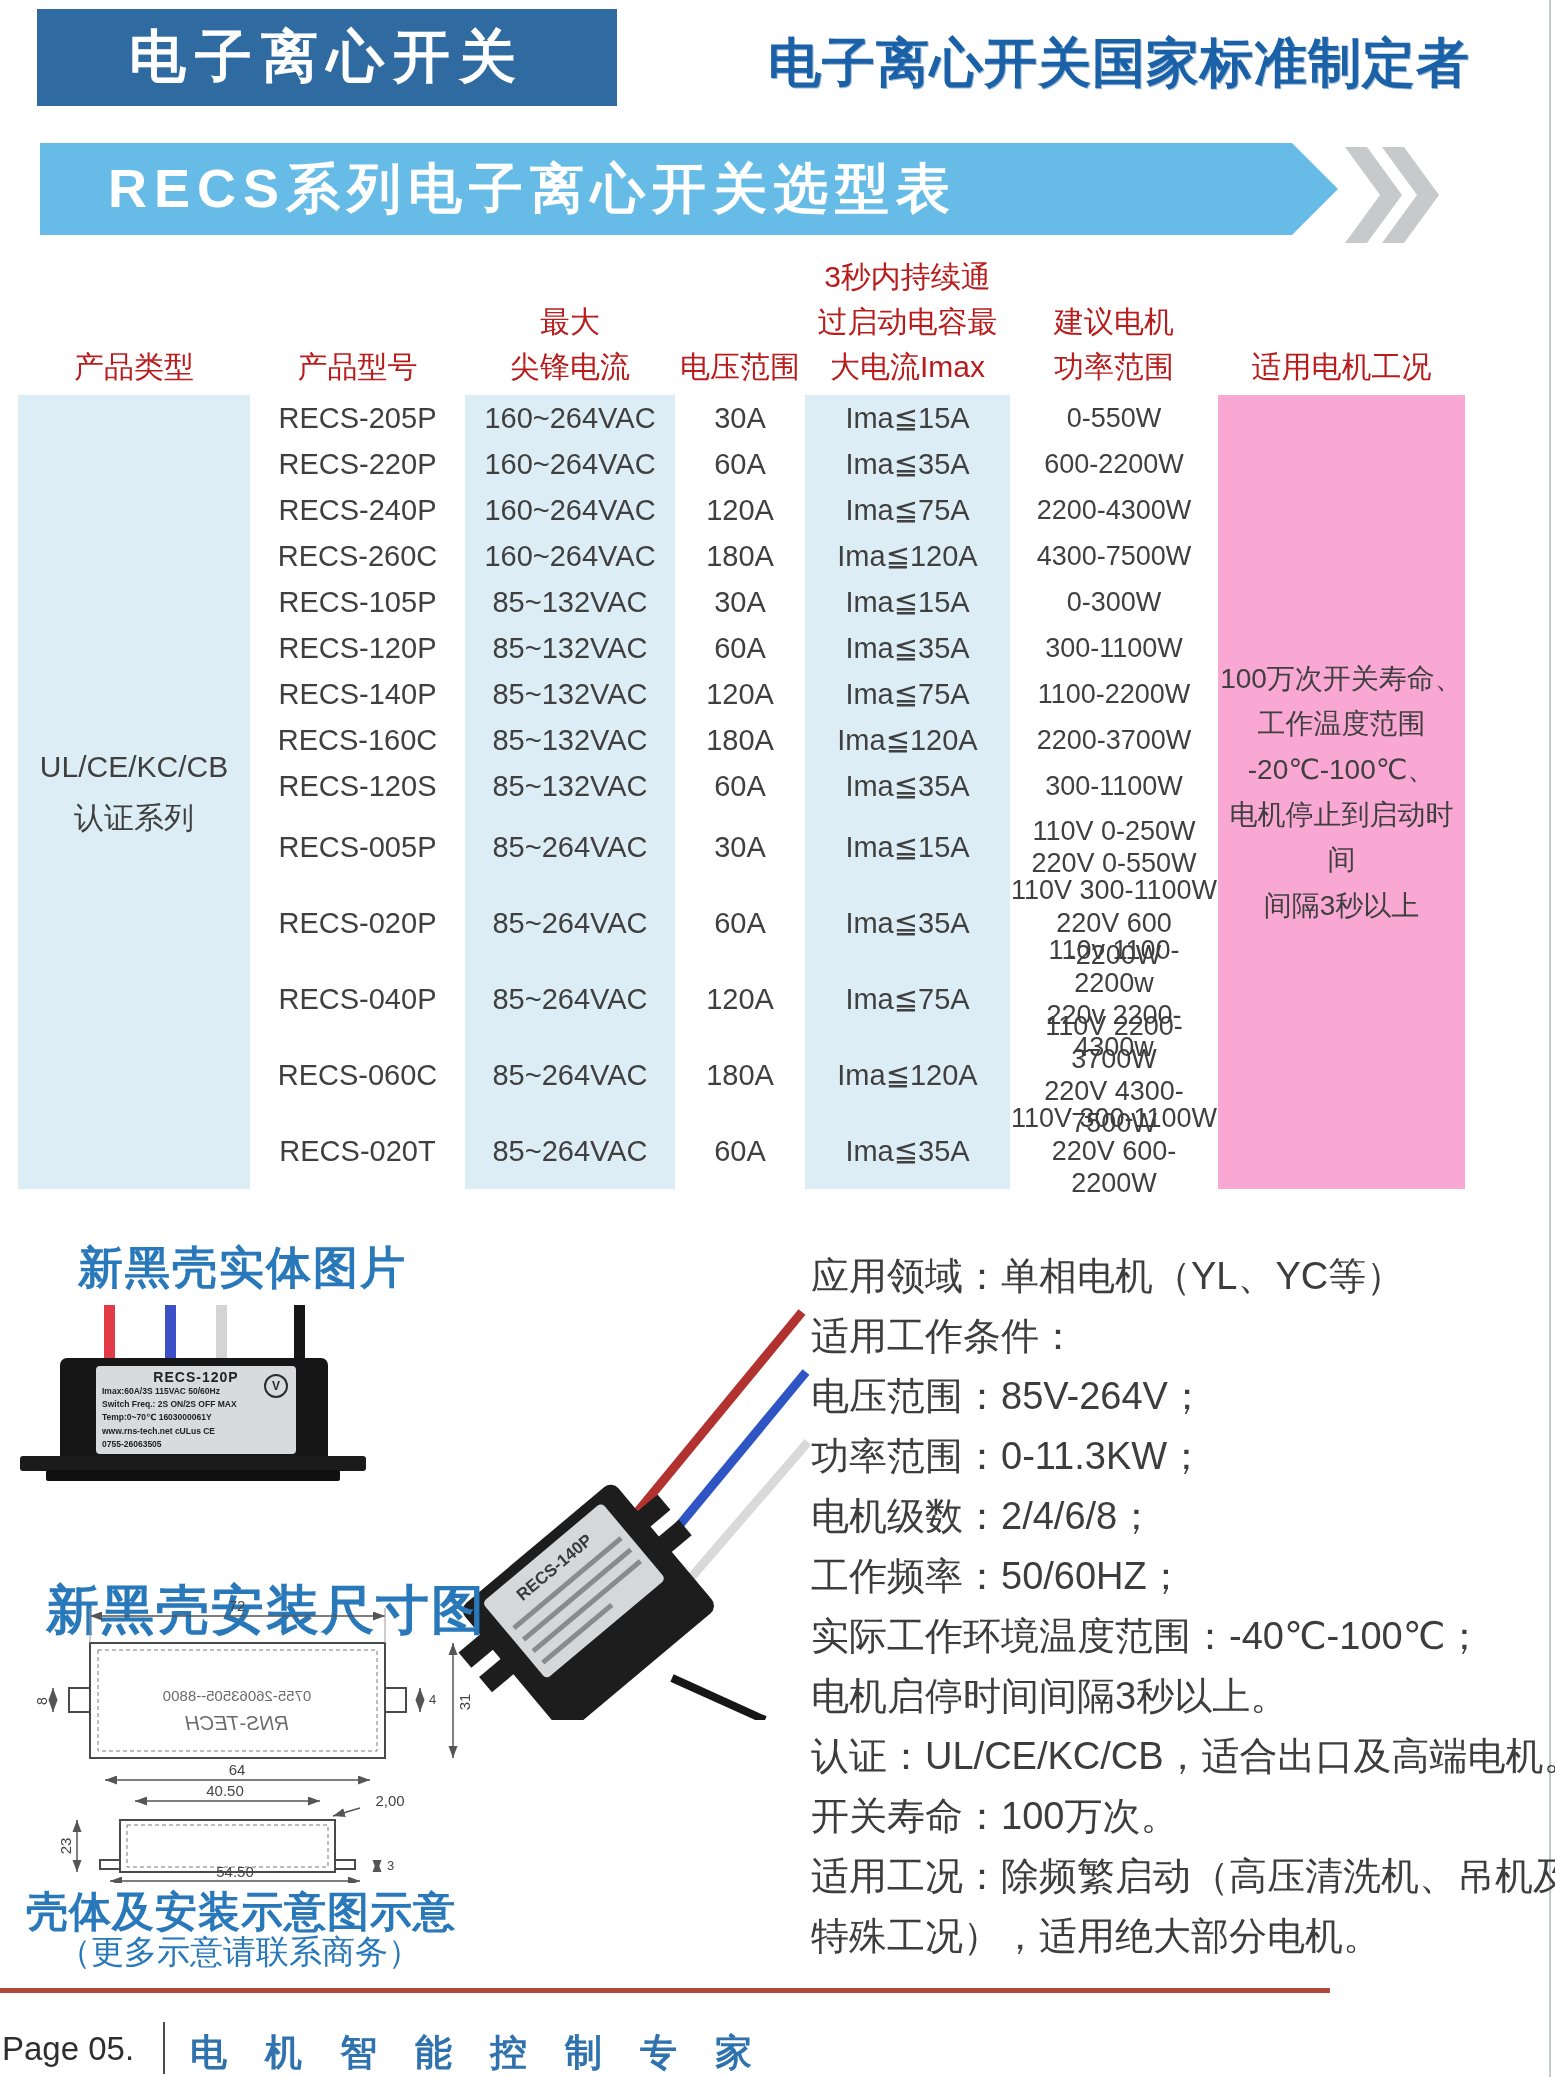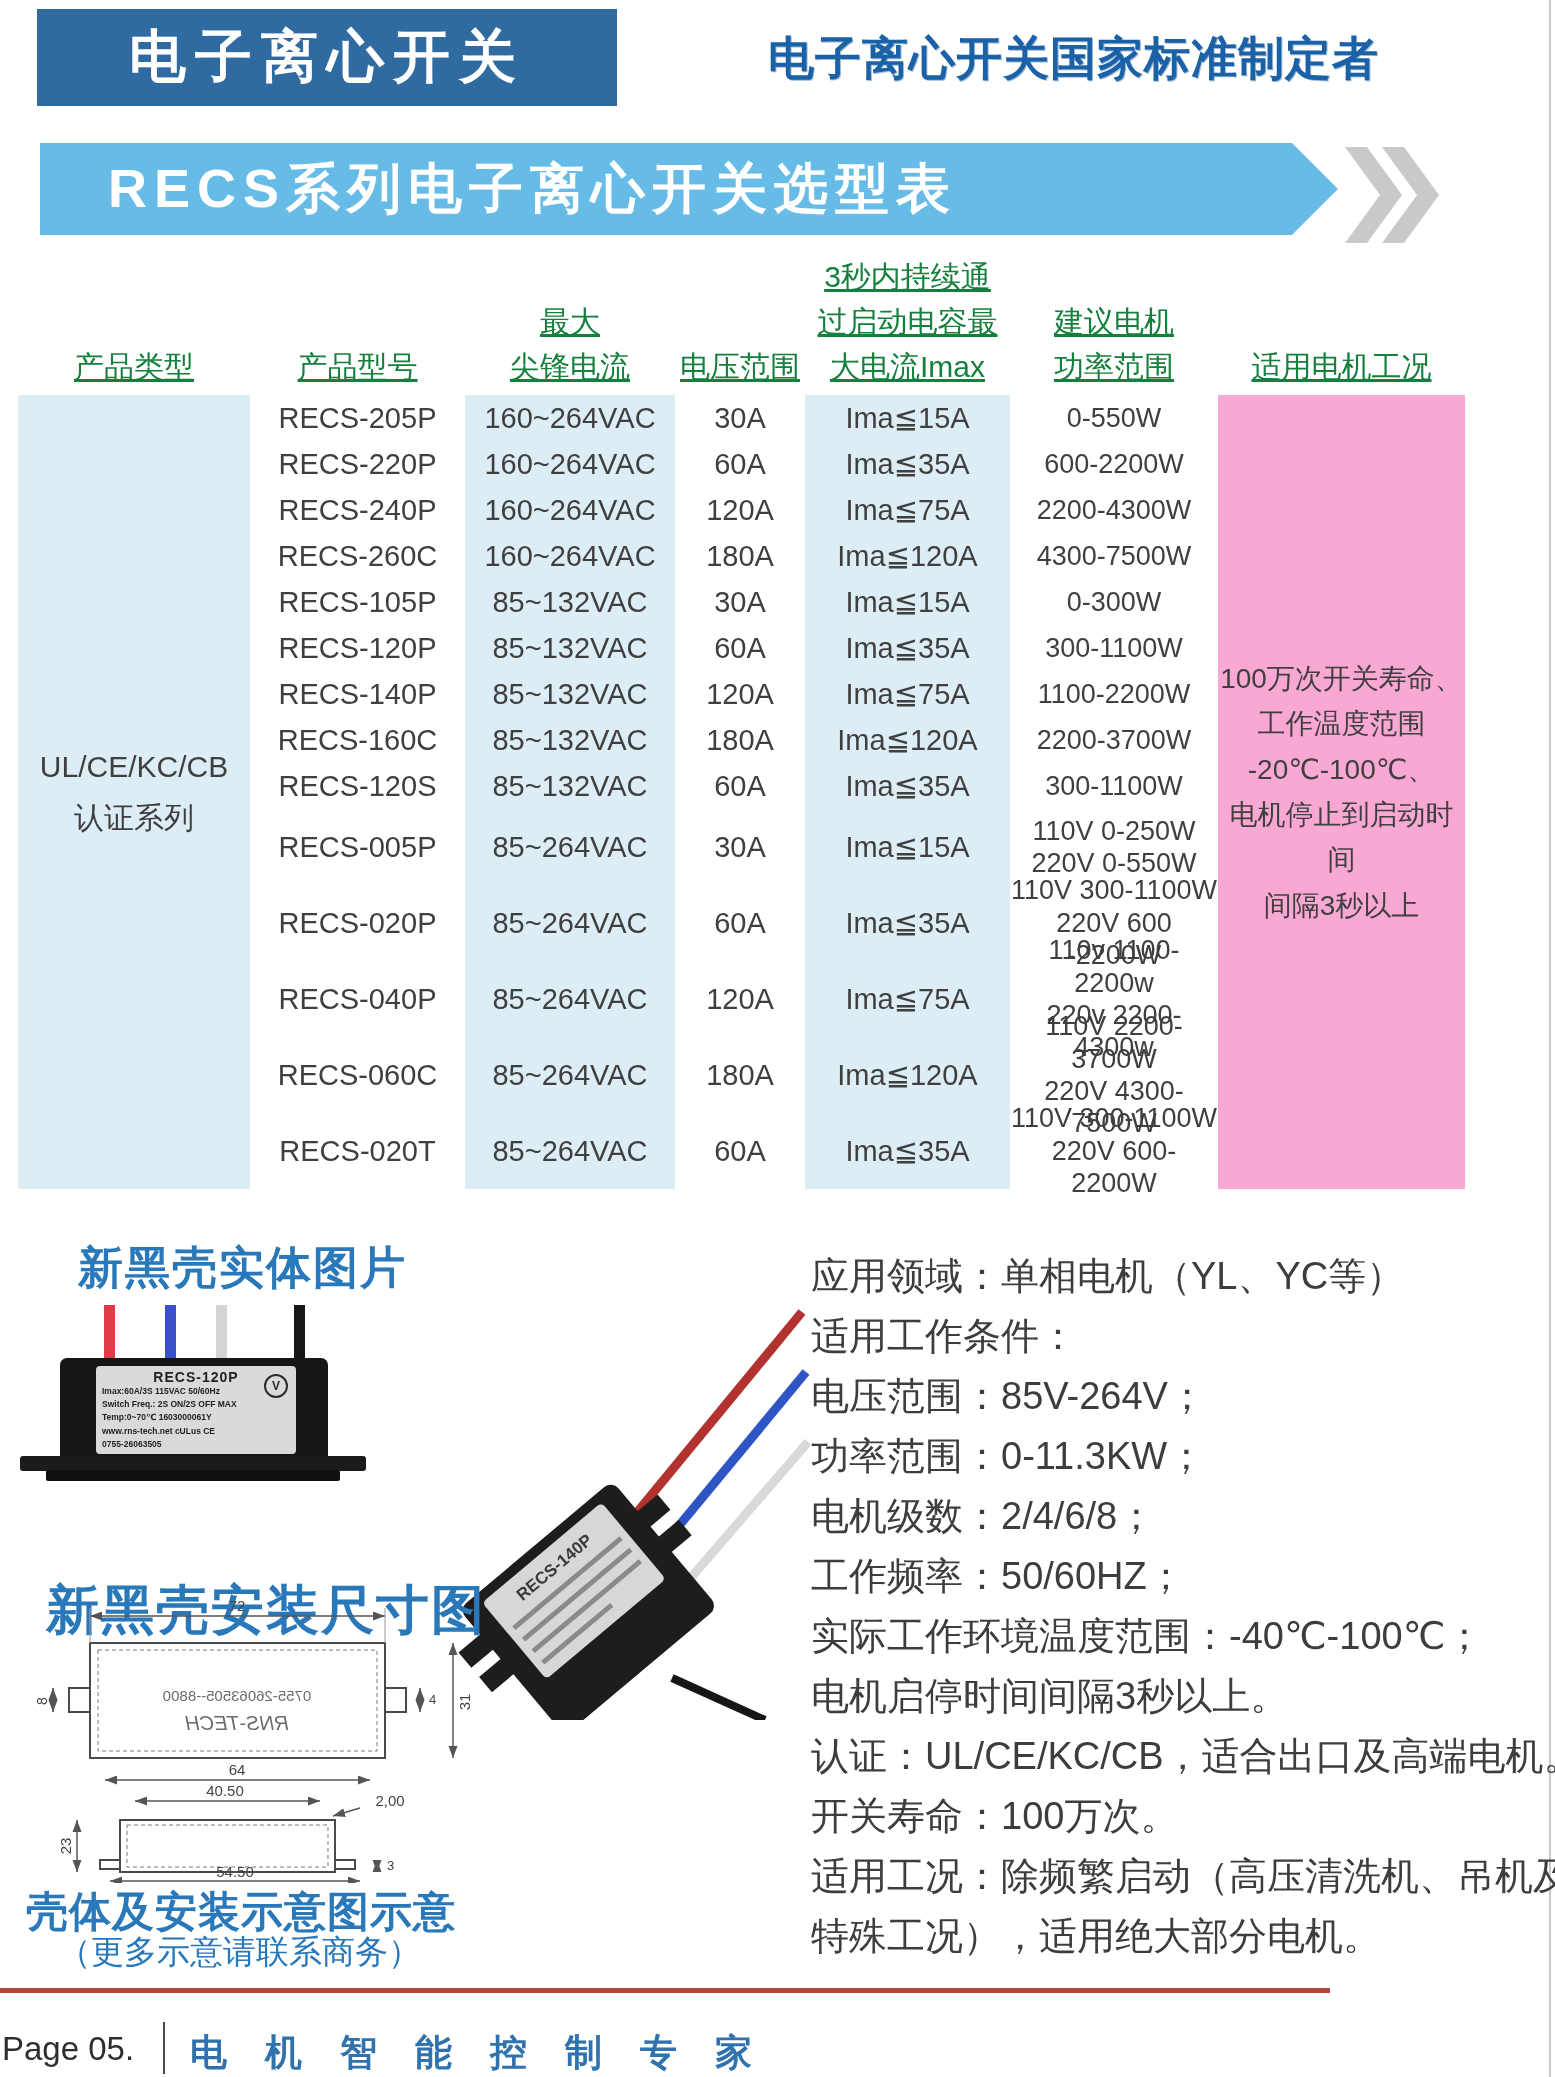--- a/index.html
+++ b/index.html
@@ -4,35 +4,35 @@
 <style>
   html,body{margin:0;padding:0;background:#fff;}
   body{font-family:"Liberation Sans","DejaVu Sans",sans-serif;}
   .page{position:relative;width:1555px;height:2077px;background:#ffffff;overflow:hidden;}
   .page-right-border{position:absolute;right:4px;top:0;width:2px;height:2077px;background:#c4c9cd;}
 
   
   .badge{position:absolute;left:37px;top:9px;width:580px;height:97px;background:#2f6ba1;
          display:flex;align-items:center;justify-content:center;}
   .badge-title{color:#ffffff;font-size:57px;font-weight:bold;letter-spacing:9px;}
-  .tagline{position:absolute;left:768px;top:28px;width:720px;color:#1a61a7;font-size:46px;
+  .tagline{position:absolute;left:768px;top:28px;width:720px;color:#1a61a7;font-size:53px;
            font-weight:bold;letter-spacing:1px;text-shadow:1px 1px 0 #9db9d4;}
 
   
   .banner{position:absolute;left:40px;top:143px;width:1298px;height:92px;background:#66bce6;
           clip-path:polygon(0 0,calc(100% - 46px) 0,100% 50%,calc(100% - 46px) 100%,0 100%);
           display:flex;align-items:center;}
   .banner-title{color:#ffffff;font-size:54px;font-weight:bold;letter-spacing:7px;padding-left:68px;}
   .chevrons{position:absolute;left:1345px;top:147px;}
 
   
   .thead{position:absolute;left:18px;top:250px;width:1447px;height:145px;display:grid;
          grid-template-columns:232px 215px 210px 130px 205px 208px 247px;}
-  .th{display:flex;align-items:flex-end;justify-content:center;color:#15803d;font-size:30px;
-      line-height:1.5;text-align:center;white-space:pre-line;padding-bottom:6px;text-decoration:underline;}
+  .th{display:flex;align-items:flex-end;justify-content:center;color:#b91c1c;font-size:30px;
+      line-height:1.5;text-align:center;white-space:pre-line;padding-bottom:6px;}
   .tbody{position:absolute;left:18px;top:395px;width:1447px;display:grid;
          grid-template-columns:232px 215px 210px 130px 205px 208px 247px;
          grid-template-rows:repeat(9,46px) repeat(5,76px);}
   .td{display:flex;align-items:center;justify-content:center;color:#3f3f3f;font-size:29px;}
   .c-volt,.c-imax{background:#ddedf5;}
   .c-power{white-space:pre-line;text-align:center;font-size:27px;line-height:1.2;}
   .cell-cat{grid-column:1;grid-row:1/15;background:#ddedf5;display:flex;align-items:center;
             justify-content:center;color:#3f3f3f;font-size:30px;line-height:1.7;
             white-space:pre-line;text-align:center;}
   .cell-cond{grid-column:7;grid-row:1/15;background:#f9a8d4;display:flex;align-items:center;

